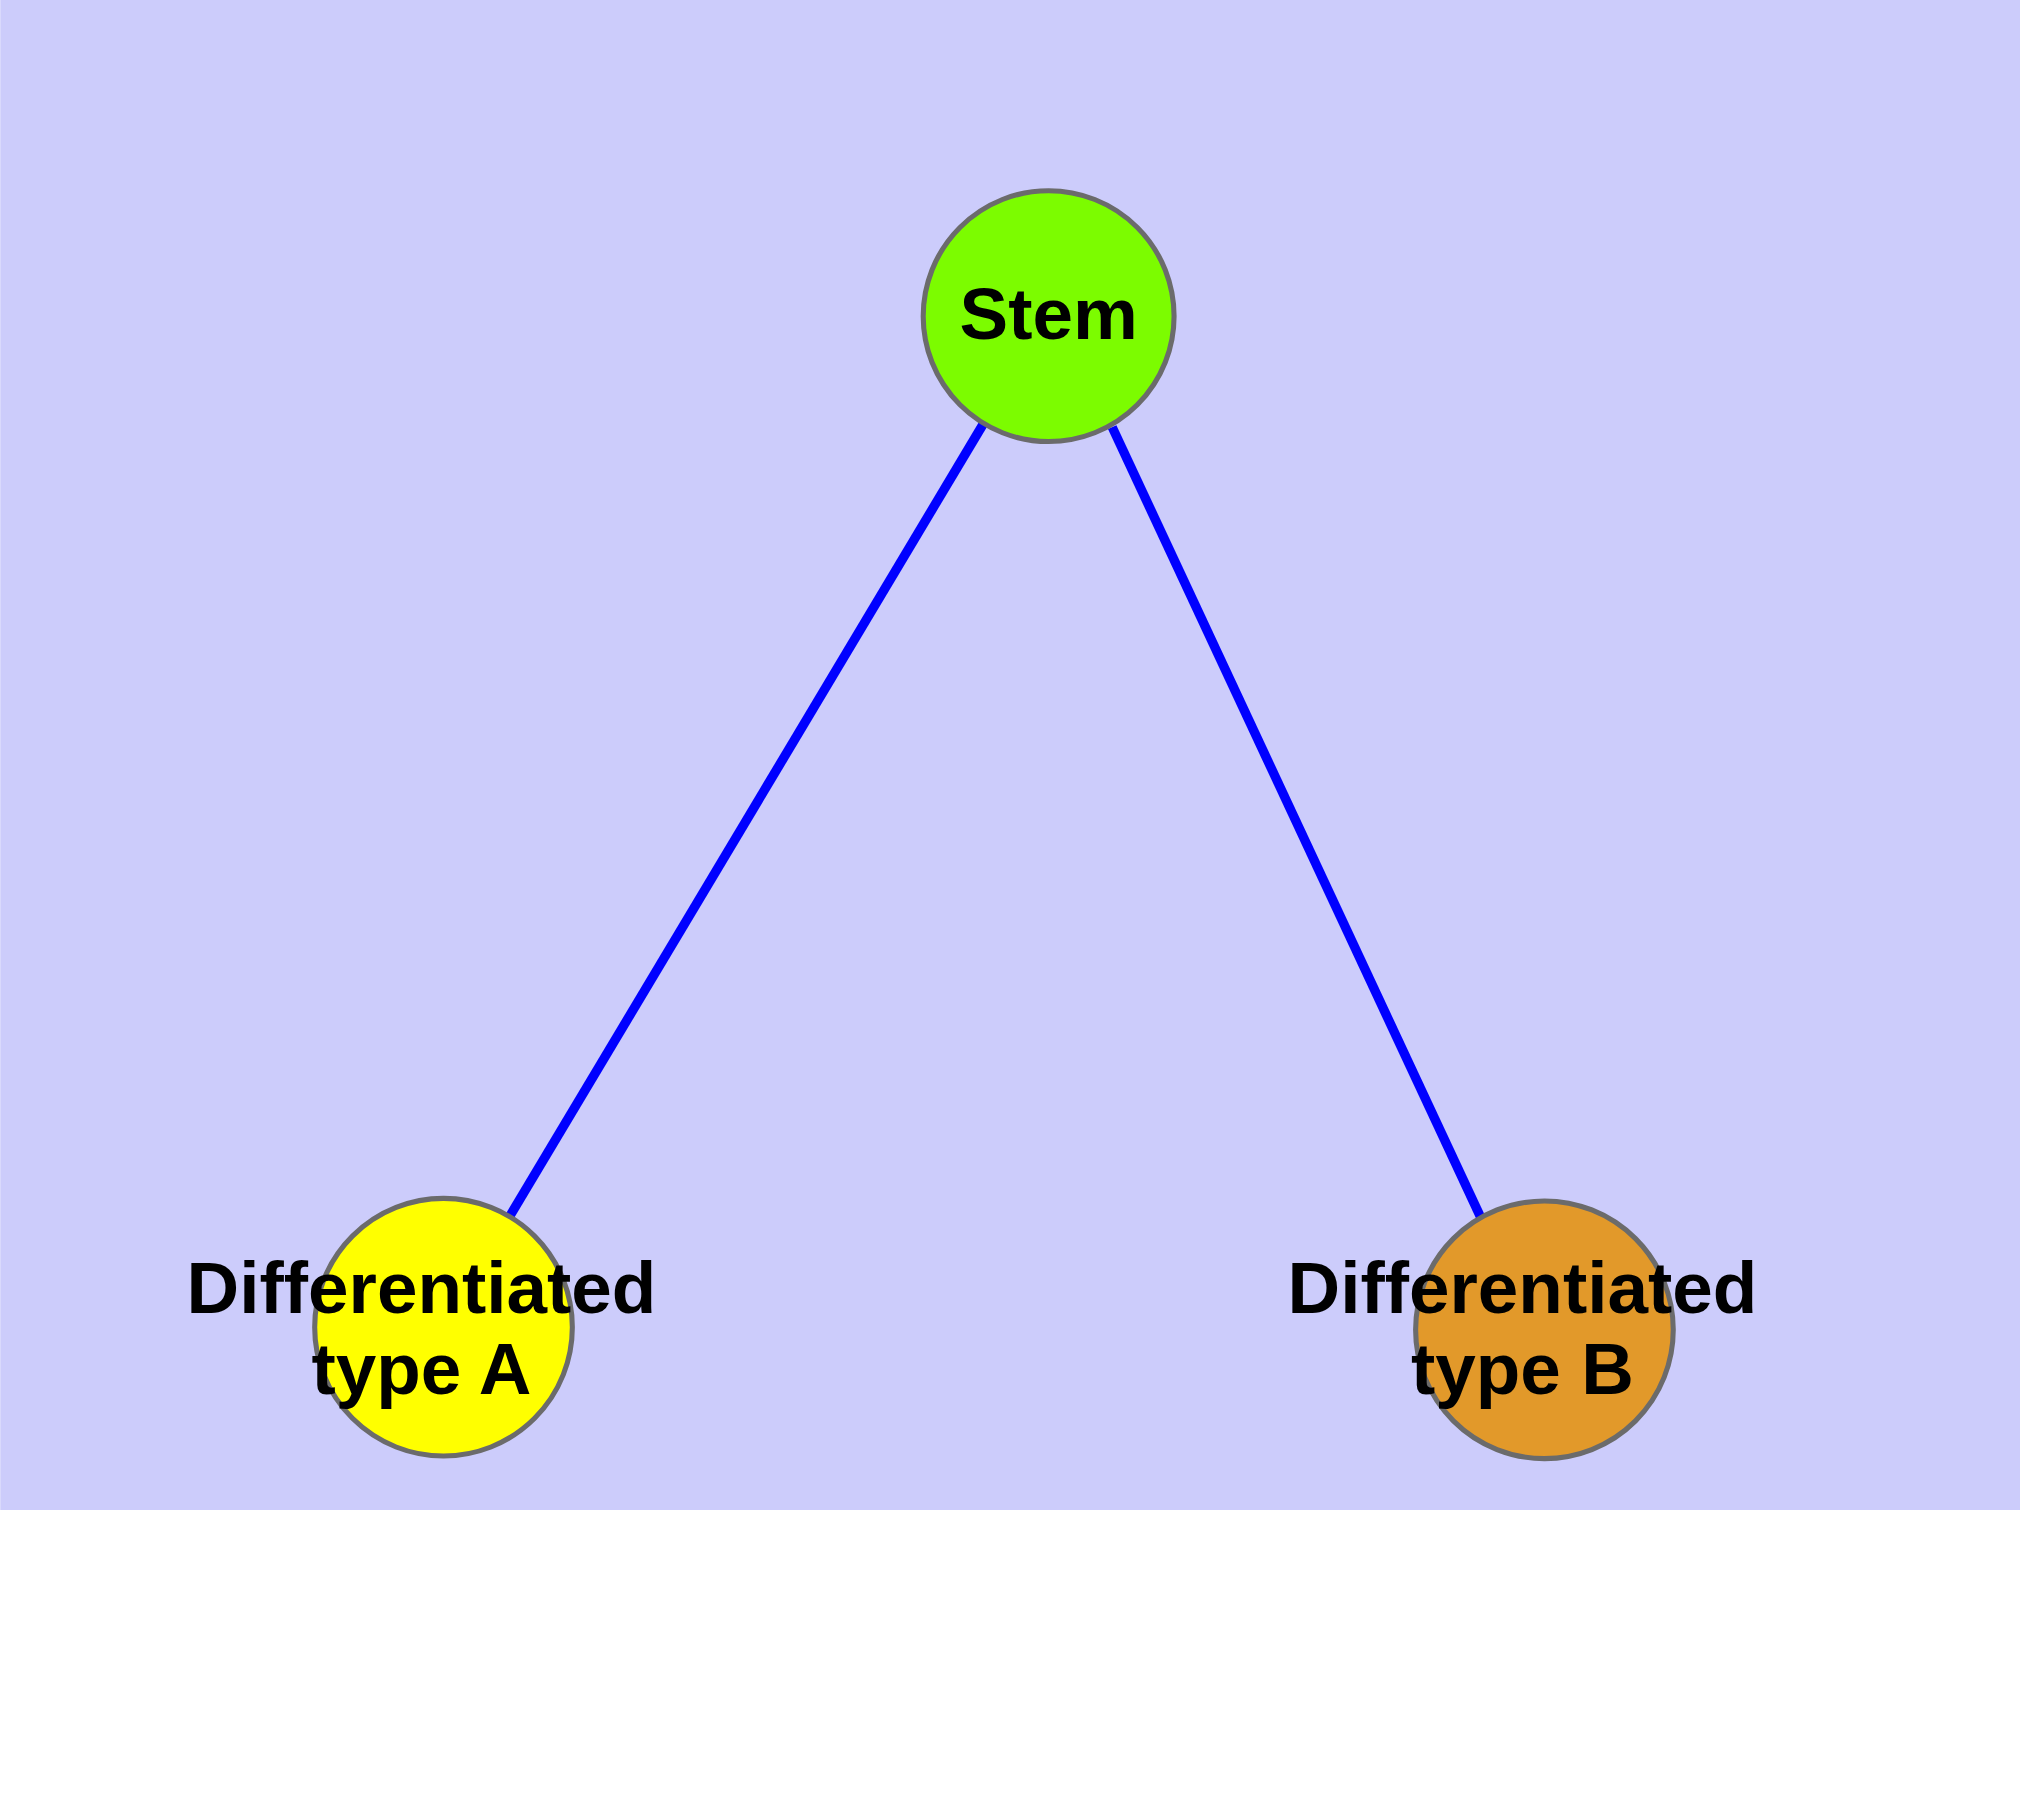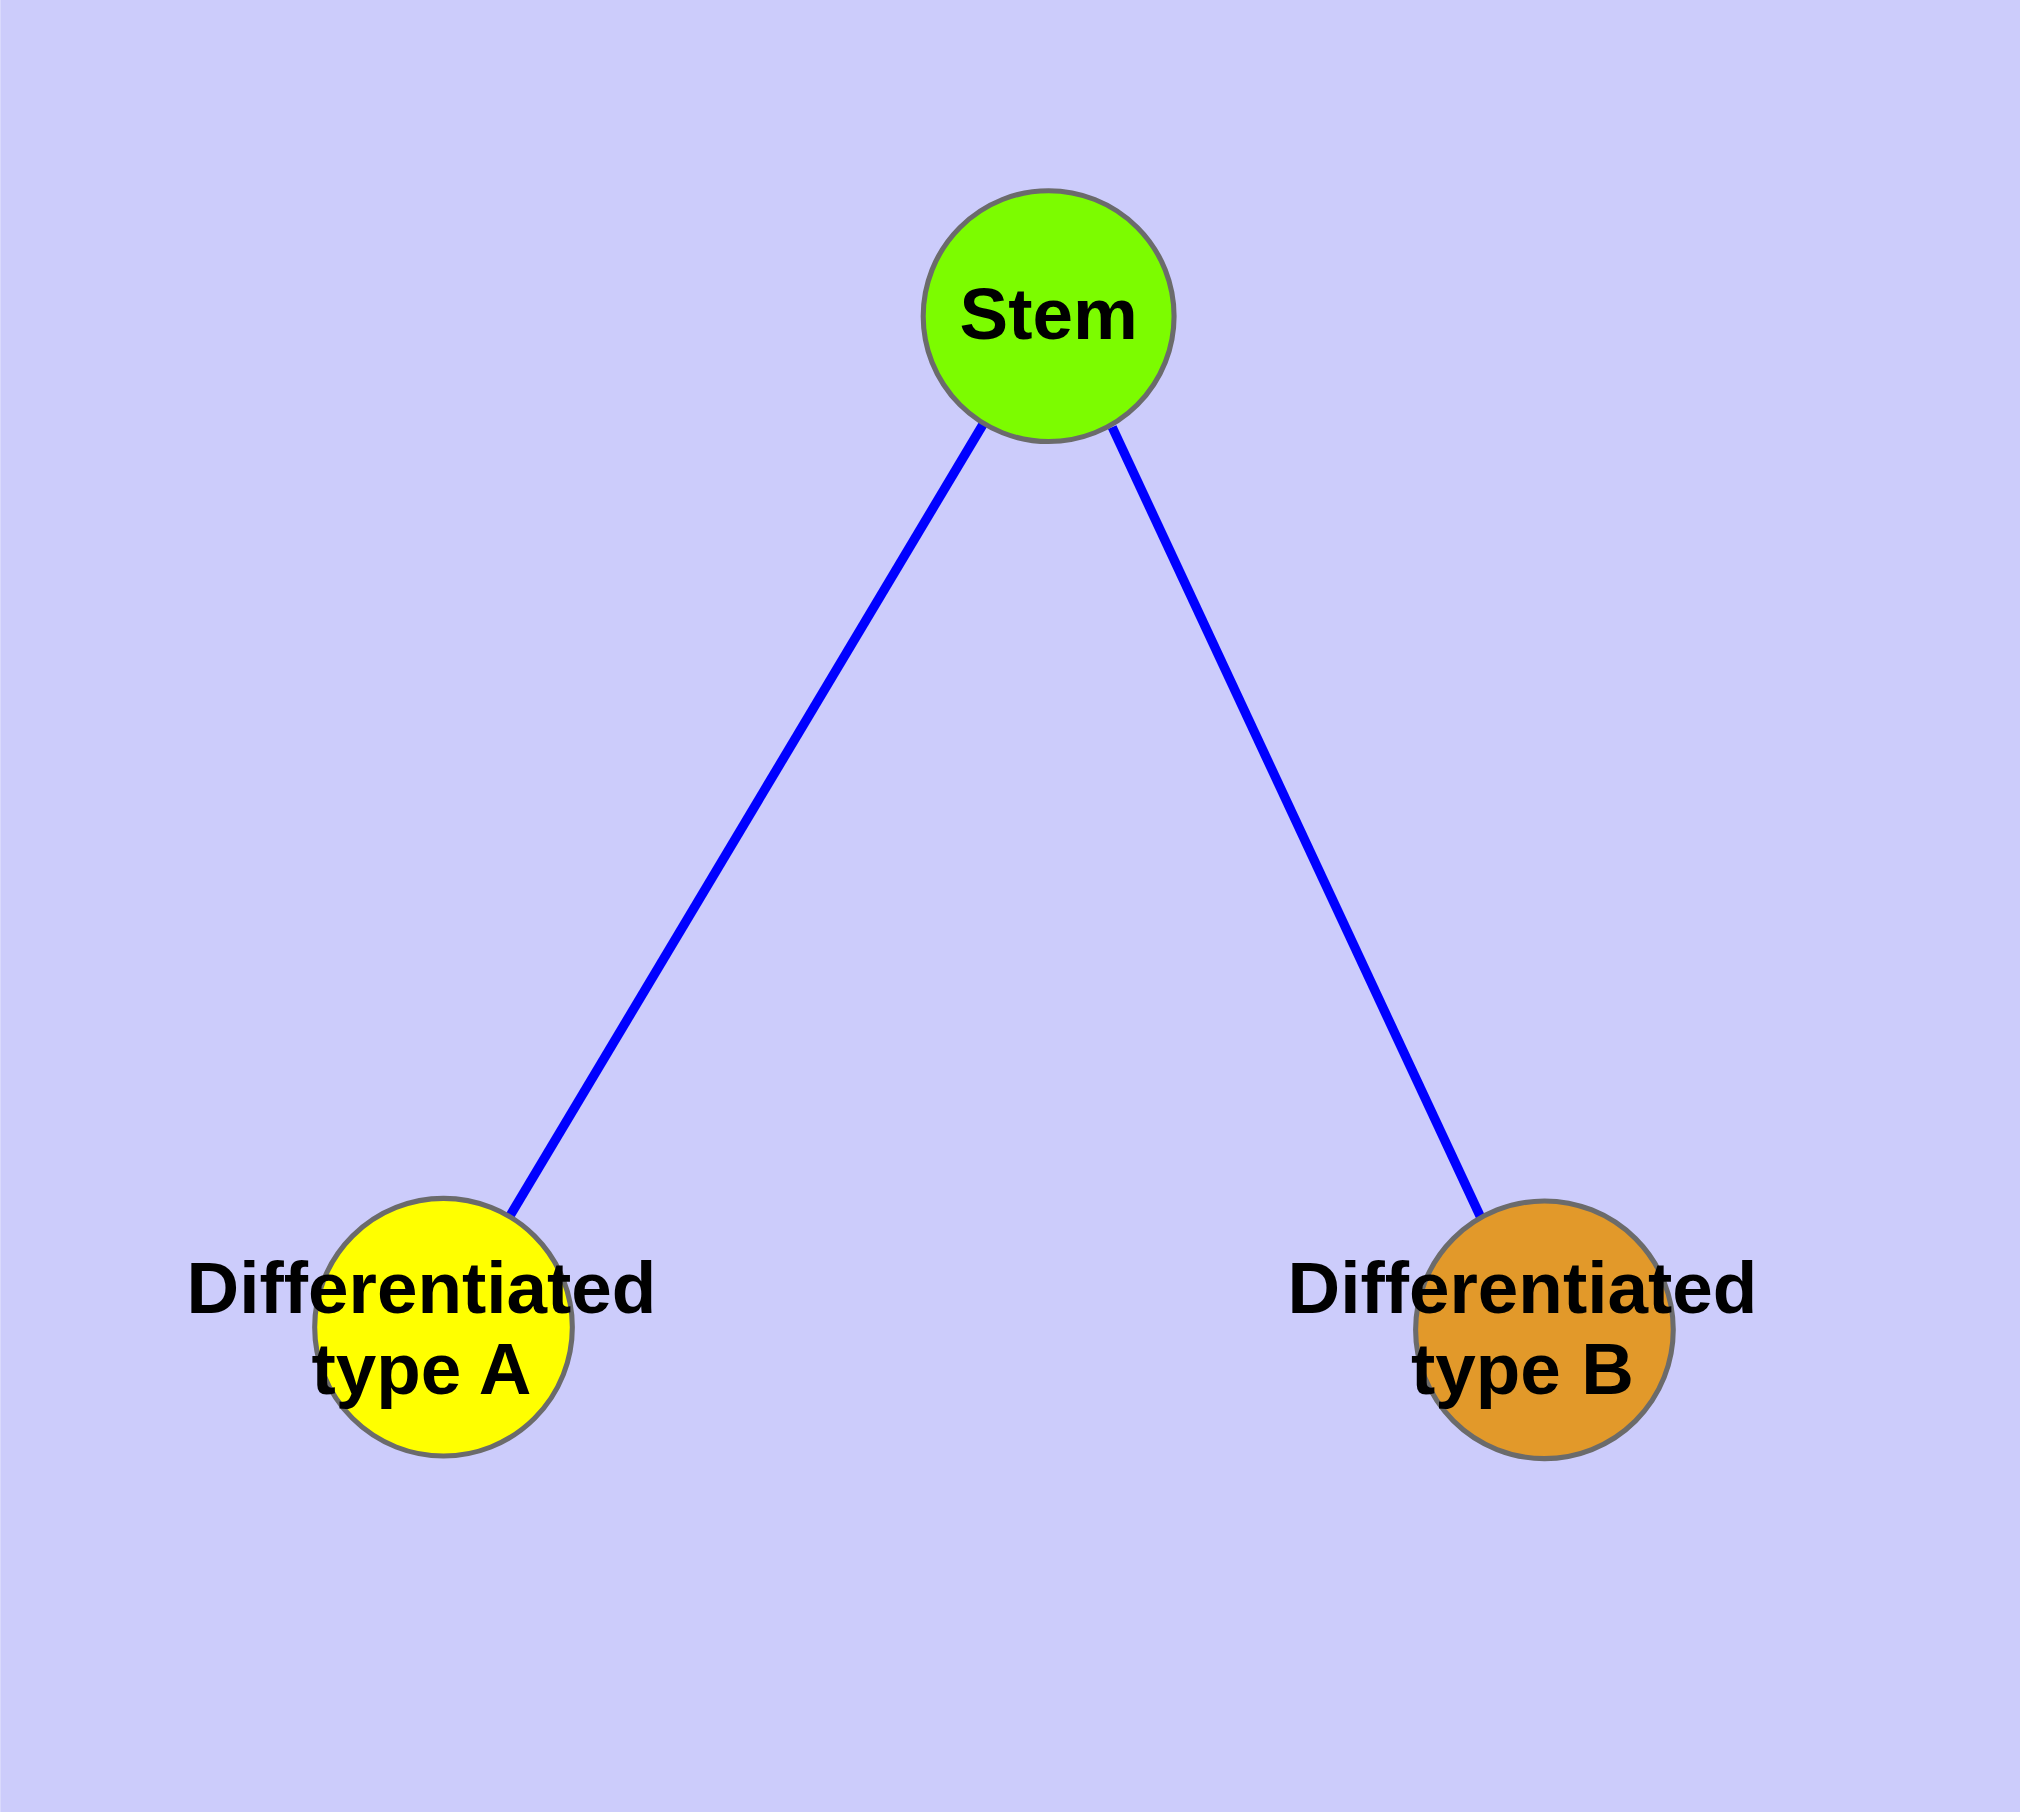--- a/index.html
+++ b/index.html
@@ -26,21 +26,21 @@
   .node-label {
     font-family: "Liberation Sans", sans-serif;
     font-weight: bold;
     fill: #000000;
     paint-order: normal;
   }
 </style>
 </head>
 <body>
 
-<div id="canvas" style="width: 2021px; height: 1812px;">
+<div id="canvas" style="width: 2021px; height: 1510px;">
   <svg id="graph-svg" viewBox="0 0 2384 2138" xmlns="http://www.w3.org/2000/svg" style="width: 2021px; height: 1812px;">
     <rect id="bg-rect" x="0" y="0" width="2384" height="2138" fill="#ccccfb"></rect>
     <g id="edges-layer">
         <line x1="1160" y1="500" x2="600" y2="1437" stroke="#0000ff" stroke-width="11" stroke-linecap="butt"></line>
         <line x1="1312" y1="504" x2="1748" y2="1439" stroke="#0000ff" stroke-width="11" stroke-linecap="butt"></line>
       </g>
     <g id="nodes-layer">
         <g>
           <circle cx="1237" cy="373" r="148" fill="#7cfc00" stroke="#6b6b6b" stroke-width="6"></circle>
           <text class="node-label" x="1237" y="400" text-anchor="middle" font-size="86" fill="#000000"><tspan x="1237" dy="0">Stem</tspan></text>

